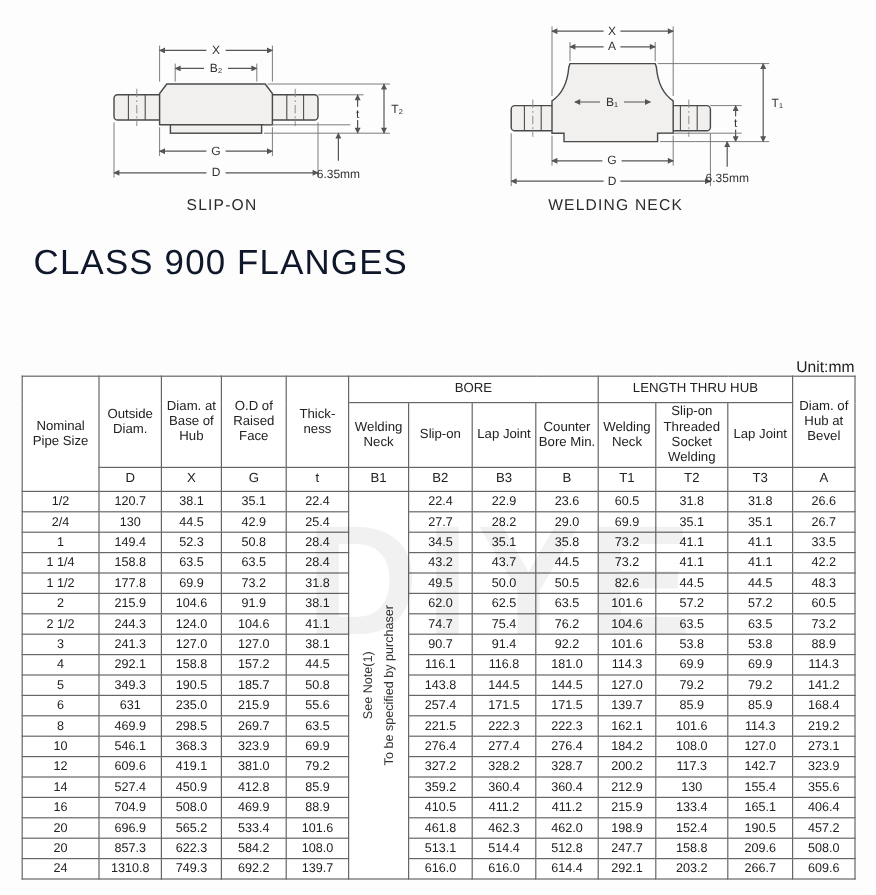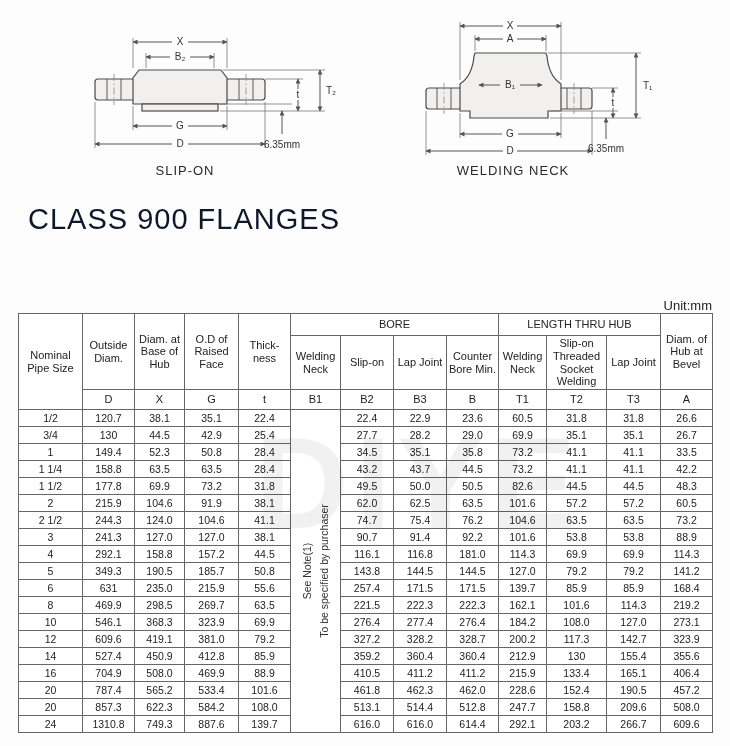--- a/index.html
+++ b/index.html
@@ -243,21 +243,21 @@
           </td>
           <td>22.4</td>
           <td>22.9</td>
           <td>23.6</td>
           <td>60.5</td>
           <td>31.8</td>
           <td>31.8</td>
           <td>26.6</td>
         </tr>
         <tr>
-          <td>3/4</td>
+          <td>2/4</td>
           <td>130</td>
           <td>44.5</td>
           <td>42.9</td>
           <td>25.4</td>
           <td>27.7</td>
           <td>28.2</td>
           <td>29.0</td>
           <td>69.9</td>
           <td>35.1</td>
           <td>35.1</td>
@@ -454,28 +454,28 @@
           <td>410.5</td>
           <td>411.2</td>
           <td>411.2</td>
           <td>215.9</td>
           <td>133.4</td>
           <td>165.1</td>
           <td>406.4</td>
         </tr>
         <tr>
           <td>20</td>
-          <td>787.4</td>
+          <td>696.9</td>
           <td>565.2</td>
           <td>533.4</td>
           <td>101.6</td>
           <td>461.8</td>
           <td>462.3</td>
           <td>462.0</td>
-          <td>228.6</td>
+          <td>198.9</td>
           <td>152.4</td>
           <td>190.5</td>
           <td>457.2</td>
         </tr>
         <tr>
           <td>20</td>
           <td>857.3</td>
           <td>622.3</td>
           <td>584.2</td>
           <td>108.0</td>
@@ -484,21 +484,21 @@
           <td>512.8</td>
           <td>247.7</td>
           <td>158.8</td>
           <td>209.6</td>
           <td>508.0</td>
         </tr>
         <tr>
           <td>24</td>
           <td>1310.8</td>
           <td>749.3</td>
-          <td>887.6</td>
+          <td>692.2</td>
           <td>139.7</td>
           <td>616.0</td>
           <td>616.0</td>
           <td>614.4</td>
           <td>292.1</td>
           <td>203.2</td>
           <td>266.7</td>
           <td>609.6</td>
         </tr>
       </tbody>

